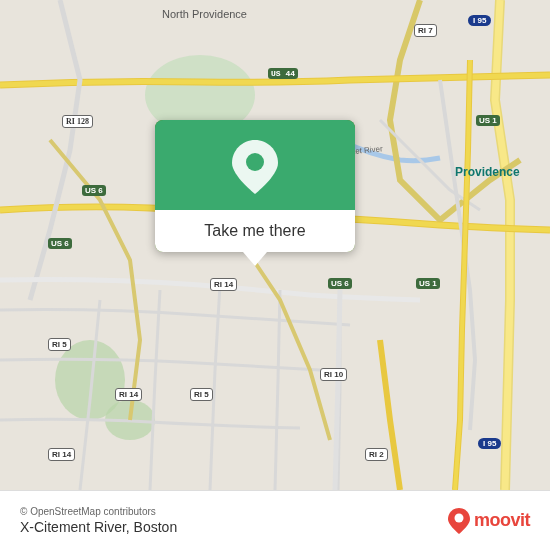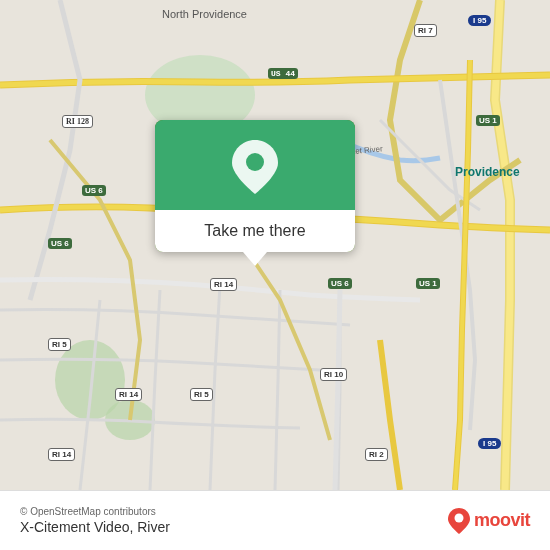--- a/index.html
+++ b/index.html
@@ -272,21 +272,21 @@
     <div class="popup-button-area">
       <button class="take-me-there-btn">Take me there</button>
     </div>
     <div class="popup-pointer"></div>
   </div>
 </div>
 
 <div id="bottom-bar">
   <div class="bottom-left">
     <span class="attribution-text">© OpenStreetMap contributors</span>
-    <span class="location-name">X-Citement Video, River</span>
+    <span class="location-name">X-Citement River, Boston</span>
   </div>
   <div class="moovit-logo">
 
     <svg class="moovit-pin" viewBox="0 0 22 26" xmlns="http://www.w3.org/2000/svg">
       <path d="M11 0 C4.9 0 0 4.9 0 11 C0 17.1 11 26 11 26 C11 26 22 17.1 22 11 C22 4.9 17.1 0 11 0Z" fill="#e8453c"></path>
       <circle cx="11" cy="10" r="4.5" fill="white"></circle>
     </svg>
     <span class="moovit-text">moovit</span>
   </div>
 </div>

